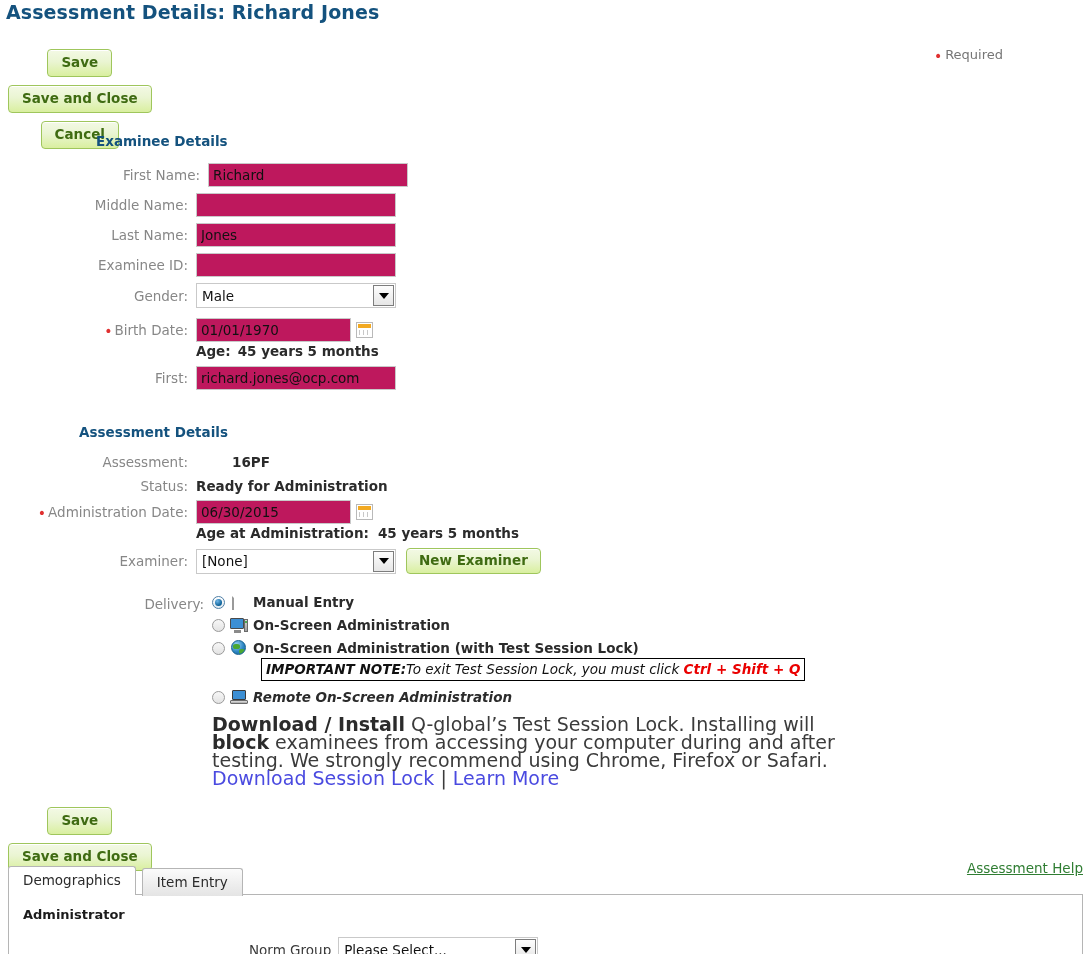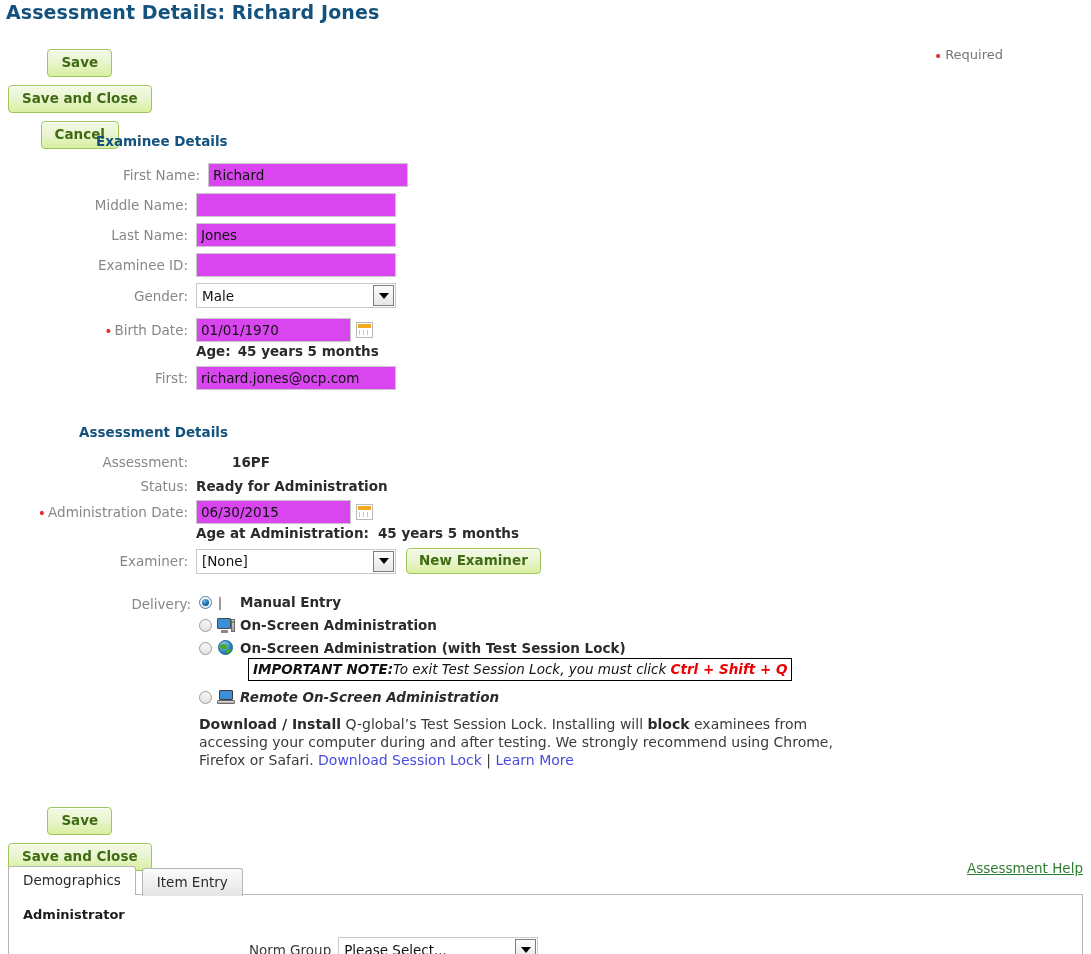--- a/index.html
+++ b/index.html
@@ -55,21 +55,21 @@
     width: 196px; text-align: right; padding-right: 8px;
     color: #878787; font-size: 13.5px; white-space: nowrap;
   }
   .flabel .req-star { margin-right: 2px; }
   .fvalue { display: flex; align-items: center; }
   .fvalue-strong { font-weight: bold; color: #2b2b2b; font-size: 13.5px; }
 
   input.txt {
     width: 200px; height: 24px;
     border: 1px solid #c9c9c9;
-    background: #d946ef;
+    background: #be185d;
     padding: 2px 4px;
     font-family: "DejaVu Sans", "Liberation Sans", sans-serif;
     font-size: 13.5px; color: #111;
     outline: none;
   }
   input.txt.date { width: 155px; }
 
   
   .sel {
     width: 200px; height: 25px;
@@ -202,21 +202,21 @@
     font-size: 13.5px;
     font-style: italic;
     color: #111;
     white-space: nowrap;
     line-height: 16px;
   }
   .note-box .note-lead { font-weight: bold; font-style: italic; }
   .note-box .note-keys { font-weight: bold; font-style: italic; color: #ea0000; }
 
   .download-block {
-    font-size: 14px; color: #3b3b3b; line-height: 18px; width: 640px;
+    font-size: 19px; color: #3b3b3b; line-height: 18px; width: 640px;
   }
   .download-block b { color: #2b2b2b; }
   .lnk { color: #4a4ae0; text-decoration: none; cursor: pointer; }
 
   
   .help-link {
     position: absolute; right: 8px; top: 860px;
     color: #2f7d32; text-decoration: underline; font-size: 13.5px; cursor: pointer;
   }
 
@@ -373,21 +373,21 @@
     <div class="flabel">Examiner:</div>
     <div class="fvalue">
       <div class="sel">
         <span class="sel-text">[None]</span>
         <span class="sel-arrow"></span>
       </div>
       <div class="btn small" style="margin-left:10px;">New Examiner</div>
     </div>
   </div>
 
-  <div class="frow" style="left:3px; top:594px; align-items:flex-start;">
+  <div class="frow" style="left:16px; top:594px; align-items:flex-start;">
     <div class="flabel" style="padding-top:2px;">Delivery:</div>
     <div style="display:block;">
 
       <div class="delivery-opt">
         <span class="radio on"></span>
         <span class="dicon"><span class="ico-doc"></span></span>
         <span class="delivery-label">Manual Entry</span>
       </div>
 
       <div class="delivery-opt">

